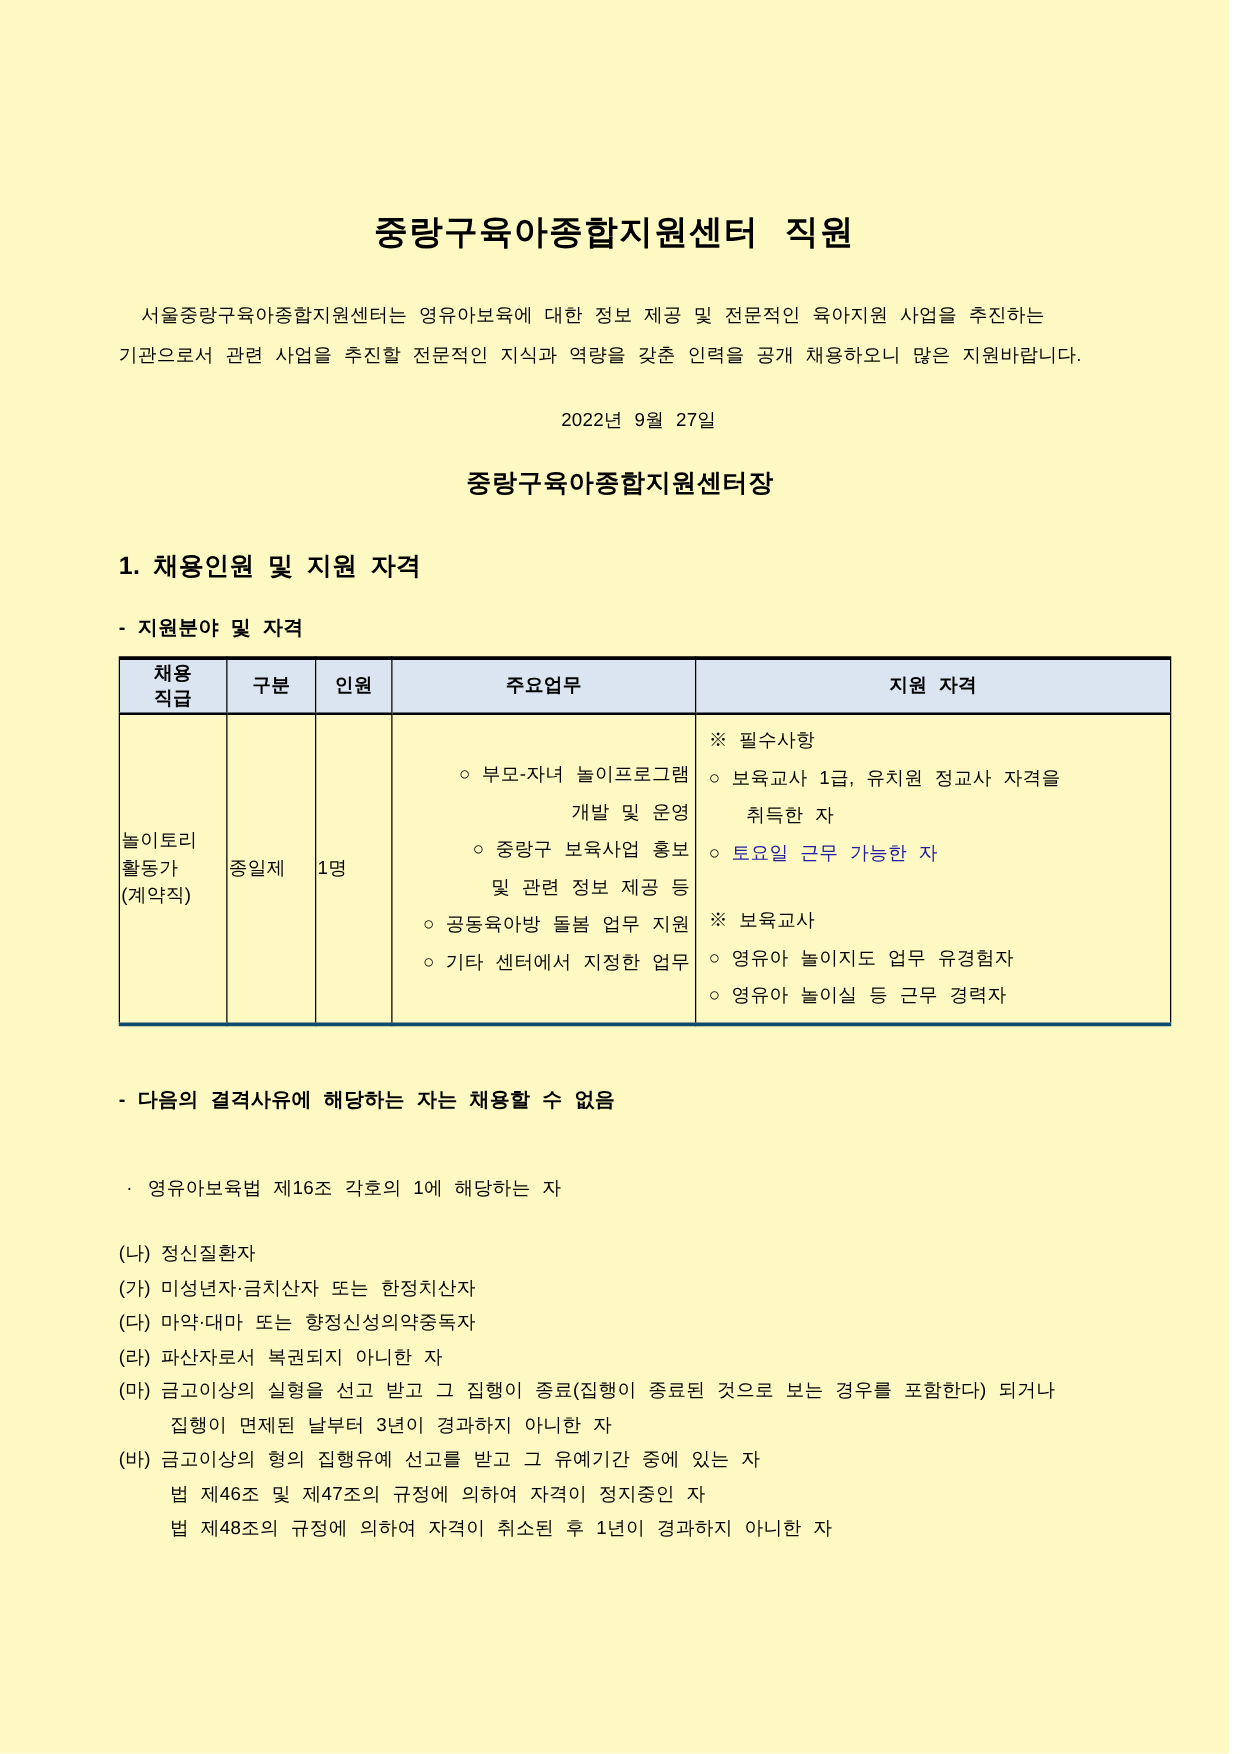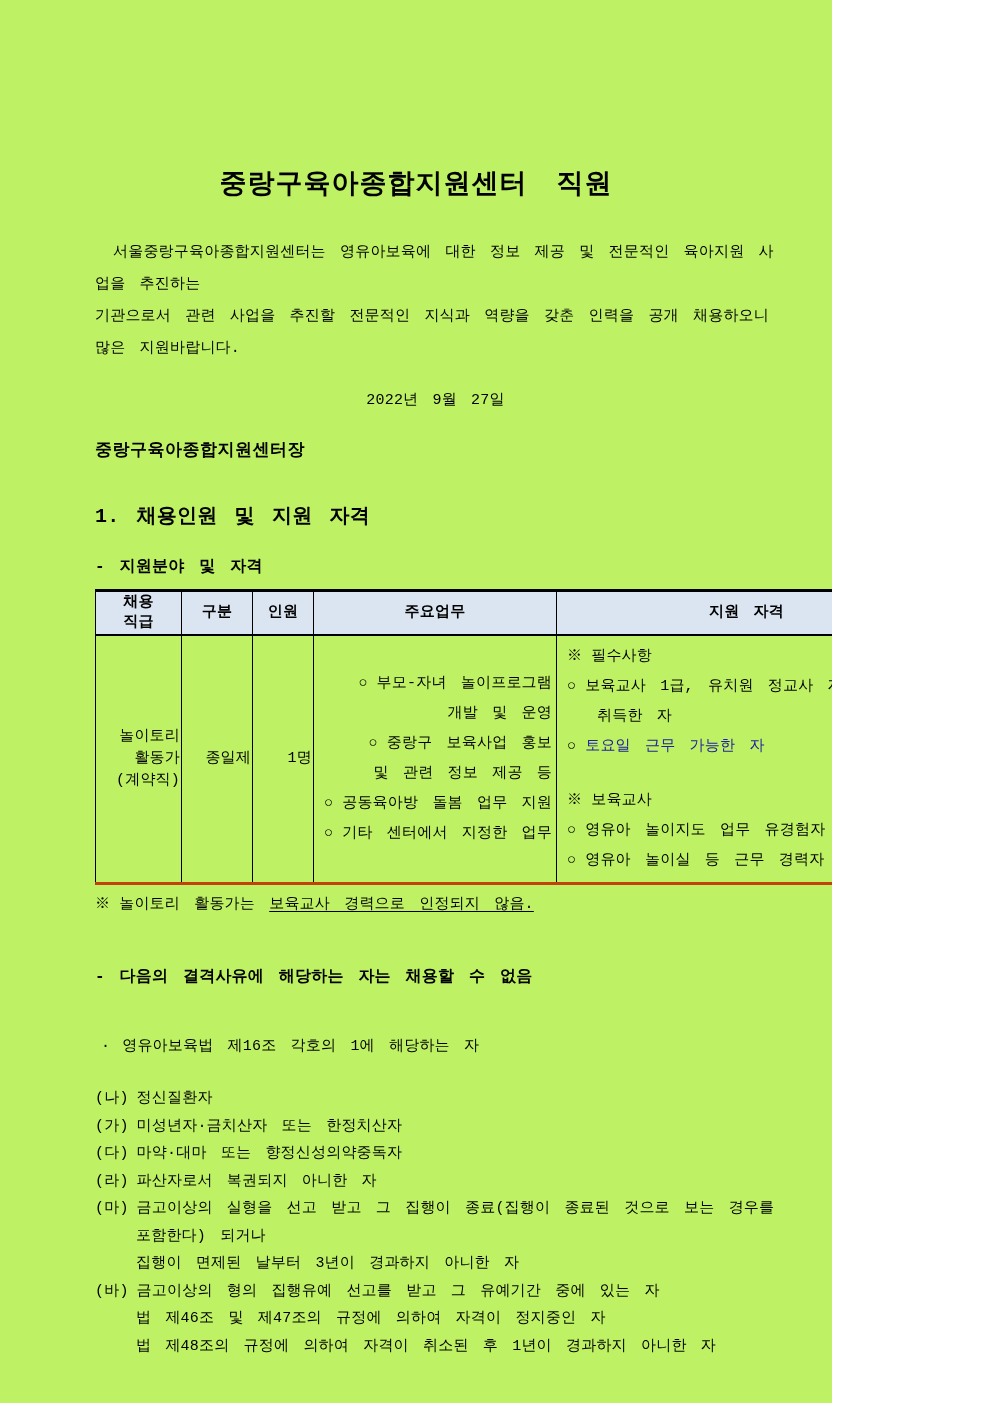--- a/index.html
+++ b/index.html
@@ -1,21 +1,21 @@
 <!DOCTYPE html>
 <html lang="ko"><head>
 <meta charset="utf-8">
 <style>
   html,body { margin:0; padding:0; background:#ffffff; }
   .page {
     position:relative;
-    width:832px; height:1403px;
-    background:#bef264;
+    width:983px; height:1403px;
+    background:#fef9c3;
     overflow:hidden;
-    font-family:Liberation Mono, monospace;
+    font-family:Liberation Sans, sans-serif;
     color:#000000;
     font-size:15px;
     letter-spacing:0.2px;
     word-spacing:5px;
   }
   .title {
     margin:158px 0 0 0;
     text-align:center;
     font-size:27px;
     font-weight:bold;
@@ -31,24 +31,24 @@
     text-indent:18px;
     white-space:pre-line;
   }
   .date-line {
     margin-top:24px;
     text-align:center;
     line-height:24px;
   }
   .signer-line {
     margin-top:26px;
-    text-align:left;
+    text-align:center;
     padding-right:30px;
     font-weight:bold;
-    font-size:17px;
+    font-size:20px;
     line-height:24px;
     letter-spacing:0.5px;
   }
   .sec-heading {
     margin:42px 0 0 0;
     font-size:20px;
     font-weight:bold;
     line-height:24px;
   }
   .sub-heading {
@@ -56,42 +56,42 @@
     font-size:16px;
     font-weight:bold;
     line-height:24px;
   }
   table.recruit {
     margin-top:10px;
     width:841px;
     border-collapse:collapse;
     table-layout:fixed;
     border-top:3px solid #000;
-    border-bottom:3px solid #c2410c;
+    border-bottom:3px solid #0c4a6e;
     padding-left:22px;
   }
   table.recruit col.c1 { width:86px; }
   table.recruit col.c2 { width:71px; }
   table.recruit col.c3 { width:61px; }
   table.recruit col.c4 { width:243px; }
   table.recruit col.c5 { width:380px; }
   table.recruit th, table.recruit td { border:1px solid #000; }
   table.recruit thead th {
     background:#dbe5f1;
     height:40px;
     font-size:15px;
     font-weight:bold;
     text-align:center;
     vertical-align:middle;
     line-height:20px;
     border-bottom:2px solid #000;
   }
   table.recruit tbody tr { height:246px; }
   td.cell-center {
-    text-align:right;
+    text-align:left;
     vertical-align:middle;
     line-height:22px;
   }
   td.duties-cell {
     vertical-align:middle;
     padding:6px 4px 6px 8px;
     line-height:30px;
     text-align:right;
   }
   td.qual-cell {
@@ -173,21 +173,20 @@
             <div class="hang"><span class="bullet">○</span><span class="pre blue">토요일 근무 가능한 자</span></div>
             <div class="qual-gap"></div>
             <div><span class="bullet">※</span><span>보육교사</span></div>
             <div class="hang"><span class="bullet">○</span><span class="pre">영유아 놀이지도 업무 유경험자</span></div>
             <div class="hang"><span class="bullet">○</span><span class="pre">영유아 놀이실 등 근무 경력자</span></div>
           </td>
         </tr>
       </tbody>
     </table>
 
-    <div class="note-line"><span class="bullet">※</span><span>놀이토리 활동가는</span> <span class="underl">보육교사 경력으로 인정되지 않음.</span></div>
 
     <div class="sub-heading" style="margin-top:48px;">- 다음의 결격사유에 해당하는 자는 채용할 수 없음</div>
 
     <div class="law-ref"><span class="dot">·</span><span>영유아보육법 제16조 각호의 1에 해당하는 자</span></div>
 
     <div class="disq-list">
       <div class="disq-item"><span class="label">(나)</span><span class="pre">정신질환자</span></div>
       <div class="disq-item"><span class="label">(가)</span><span class="pre">미성년자·금치산자 또는 한정치산자</span></div>
       <div class="disq-item"><span class="label">(다)</span><span class="pre">마약·대마 또는 향정신성의약중독자</span></div>
       <div class="disq-item"><span class="label">(라)</span><span class="pre">파산자로서 복권되지 아니한 자</span></div>

